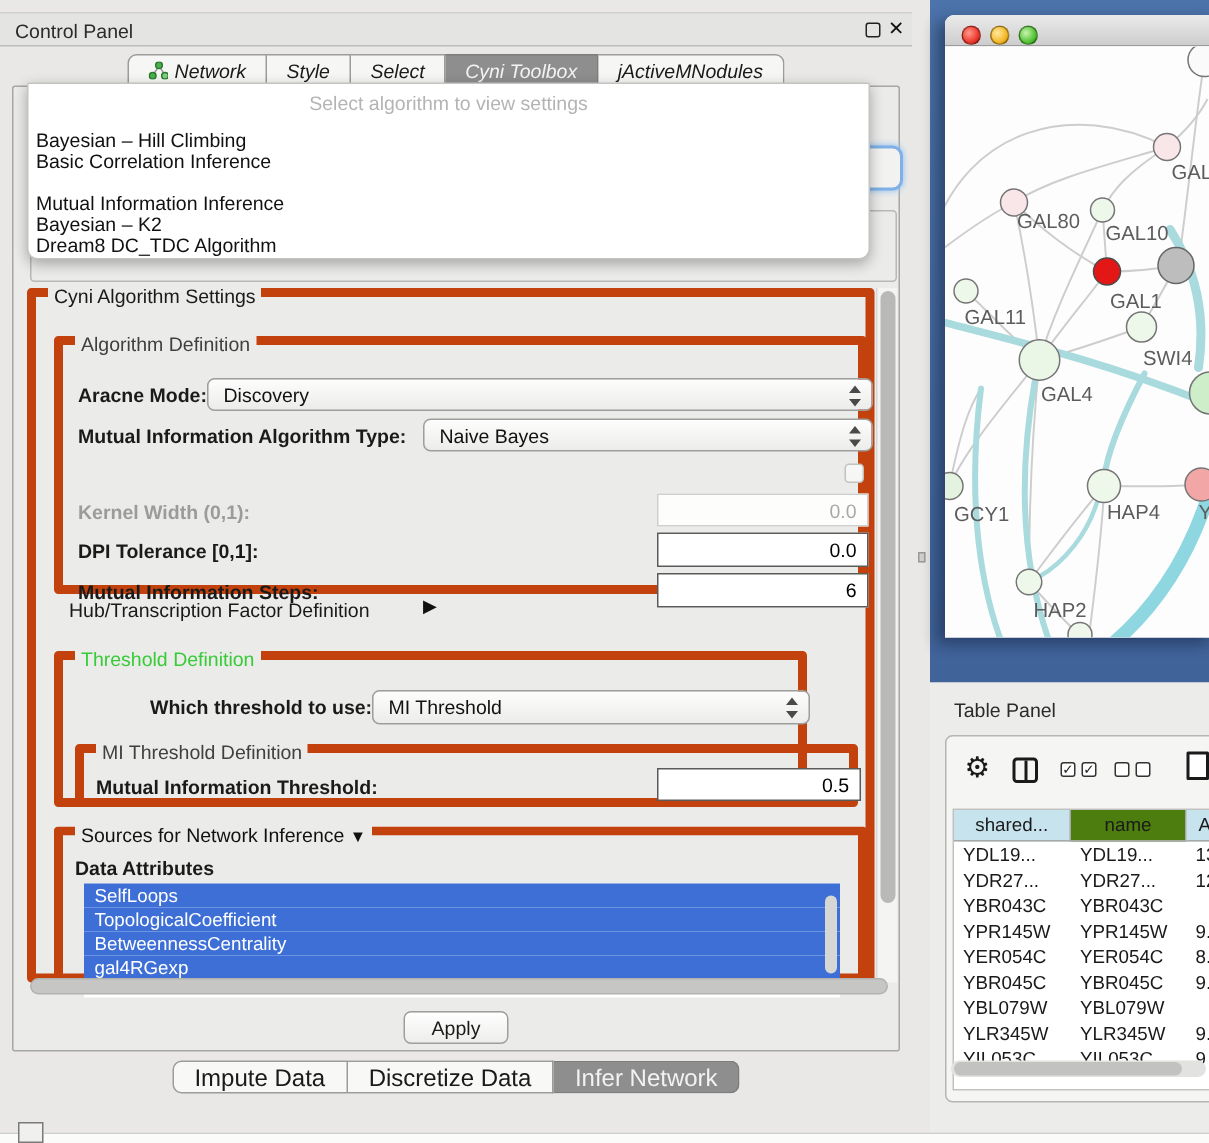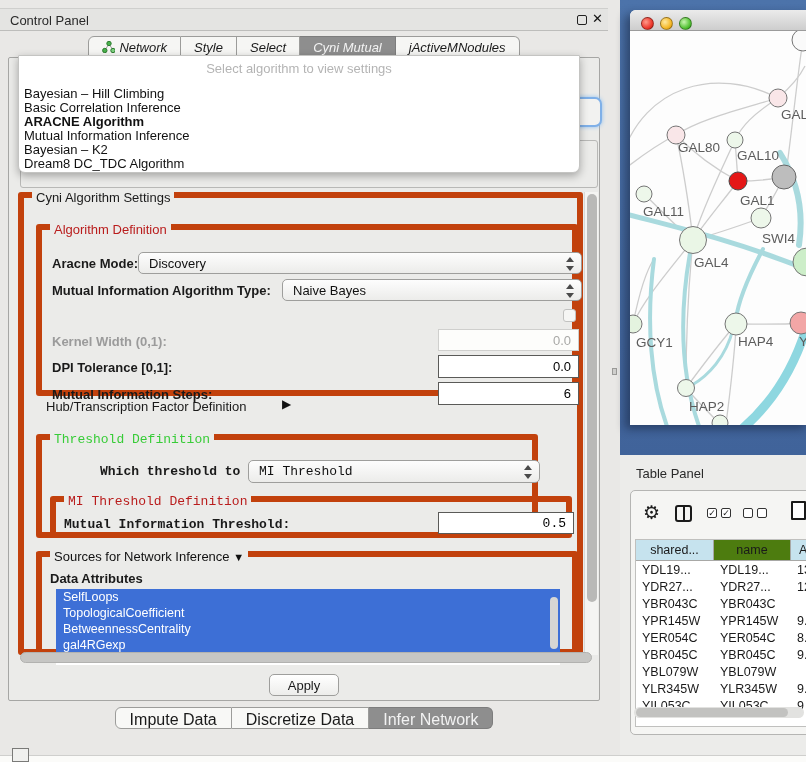--- a/index.html
+++ b/index.html
@@ -39,21 +39,21 @@
   .popup-header { position:absolute; left:0; top:5px; width:100%; text-align:center; color:#b4b4b4; font-size:13px; }
   .popup-item { position:absolute; left:5px; width:420px; height:14px; font-size:13px; color:#111; line-height:14px; white-space:nowrap; }
 
   
   .vtrack { left:584px; top:192px; width:14px; height:463px; background:#f4f4f2; border-left:1px solid #d8d8d6; }
   .vthumb { position:absolute; left:2px; top:2px; width:10px; height:408px; background:#b9b9b7; border-radius:6px; }
   .hthumb { left:20px; top:652px; width:572px; height:11px; background:#c6c6c4; border-radius:6px; border:1px solid #b2b2b0; }
 
   .group { border:6px solid #c2410c; border-radius:3px; }
   .gtitle { position:absolute; top:-8px; left:8px; background:#ebebe9; padding:0 4px; font-size:13px; white-space:nowrap; }
-  .gt-blue { color:#b91c1c; }
+  .gt-blue { color:#404040; }
   .gt-green { color:#37cc37; }
 
   .combo { background:linear-gradient(#fdfdfd,#ececea); border:1px solid #9e9e9c; border-radius:5px; }
   .combo .val { position:absolute; left:10px; top:3px; font-size:13px; color:#111; }
   .stepper { position:absolute; right:7px; top:4px; width:9px; height:14px; }
   .stepper:before { content:""; position:absolute; left:1px; top:0; border-left:4px solid transparent; border-right:4px solid transparent; border-bottom:5px solid #4a4a4a; }
   .stepper:after { content:""; position:absolute; left:1px; bottom:0; border-left:4px solid transparent; border-right:4px solid transparent; border-top:5px solid #4a4a4a; }
 
   .field { background:#ffffff; text-align:right; font-size:13px; padding:3px 7px 0 0; }
   .f-dis { border:1px solid #cfcfcd; color:#a8a8a6; background:#fdfdfb; }
@@ -130,21 +130,21 @@
           <line x1="3" y1="9" x2="7" y2="3" stroke="#9a9a9a" stroke-width="1"></line>
           <line x1="7" y1="3" x2="11" y2="9" stroke="#9a9a9a" stroke-width="1"></line>
           <circle cx="7" cy="2.5" r="2.2" fill="#49b24c" stroke="#2c7a2e"></circle>
           <circle cx="2.8" cy="9.5" r="2.2" fill="#49b24c" stroke="#2c7a2e"></circle>
           <circle cx="11" cy="9.5" r="2.2" fill="#7ed07f" stroke="#2c7a2e"></circle>
         </svg>
       </span><span>Network</span>
     </div>
     <div class="tab"><span>Style</span></div>
     <div class="tab"><span>Select</span></div>
-    <div class="tab sel"><span>Cyni Mutual</span></div>
+    <div class="tab sel"><span>Cyni Toolbox</span></div>
     <div class="tab last"><span>jActiveMNodules</span></div>
   </div>
 
   <div class="abs cp-pane"></div>
 
   <div class="abs ghost-combo"></div>
   <div class="abs ghost-group"></div>
 
   <div class="abs group" style="left:18px; top:192px; width:565px; height:463px;">
     <span class="gtitle">Cyni Algorithm Settings</span>
@@ -172,21 +172,21 @@
       <div class="abs b" style="left:10px; top:130px;">DPI Tolerance [0,1]:</div>
       <div class="abs field f-en" style="left:396px; top:125px; width:141px; height:23px;">0.0</div>
 
       <div class="abs b" style="left:10px; top:157px;">Mutual Information Steps:</div>
       <div class="abs field f-en" style="left:396px; top:152px; width:141px; height:23px;">6</div>
     </div>
 
     <div class="abs" style="left:22px; top:201px;">Hub/Transcription Factor Definition</div>
     <div class="abs" style="left:258px; top:199px; font-size:12px; color:#111;">▶</div>
 
-    <div class="abs group" style="left:12px; top:236px; width:502px; height:104px;font-family:Liberation Mono, monospace;">
+    <div class="abs group" style="left:12px; top:236px; width:502px; height:104px;">
       <span class="gtitle gt-green">Threshold Definition</span>
 
       <div class="abs b" style="left:58px; top:24px;">Which threshold to use:</div>
       <div class="abs combo" style="left:206px; top:20px; width:292px; height:23px;">
         <span class="val">MI Threshold</span>
         <span class="stepper"></span>
       </div>
 
       <div class="abs group" style="left:8px; top:56px; width:522px; height:42px;">
         <span class="gtitle gt-blue">MI Threshold Definition</span>
@@ -221,21 +221,20 @@
   <div class="abs btabrow">
     <div class="btab first">Impute Data</div>
     <div class="btab">Discretize Data</div>
     <div class="btab last sel">Infer Network</div>
   </div>
 
   <div class="abs popup">
     <div class="popup-header">Select algorithm to view settings</div>
     <div class="popup-item" style="top:31px;">Bayesian – Hill Climbing</div>
     <div class="popup-item" style="top:45px;">Basic Correlation Inference</div>
-    <div class="popup-item b" style="top:59px;">ARACNE Algorithm</div>
     <div class="popup-item" style="top:73px;">Mutual Information Inference</div>
     <div class="popup-item" style="top:87px;">Bayesian – K2</div>
     <div class="popup-item" style="top:101px;">Dream8 DC_TDC Algorithm</div>
   </div>
 
   <div class="abs splitter"></div>
   <div class="abs grip"></div>
   <div class="abs desktop"></div>
 
   <div class="abs net-win">

